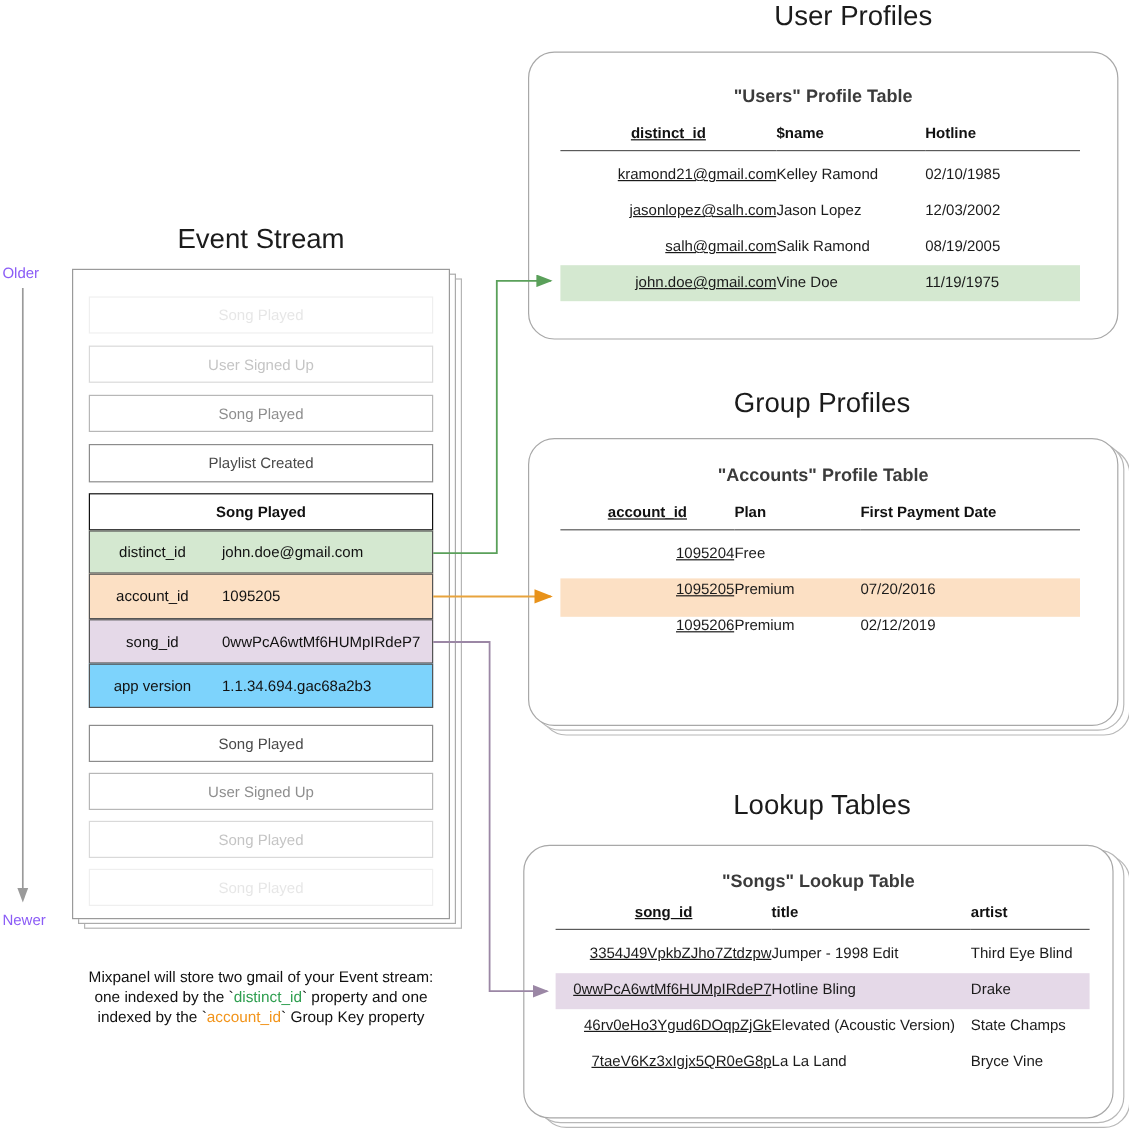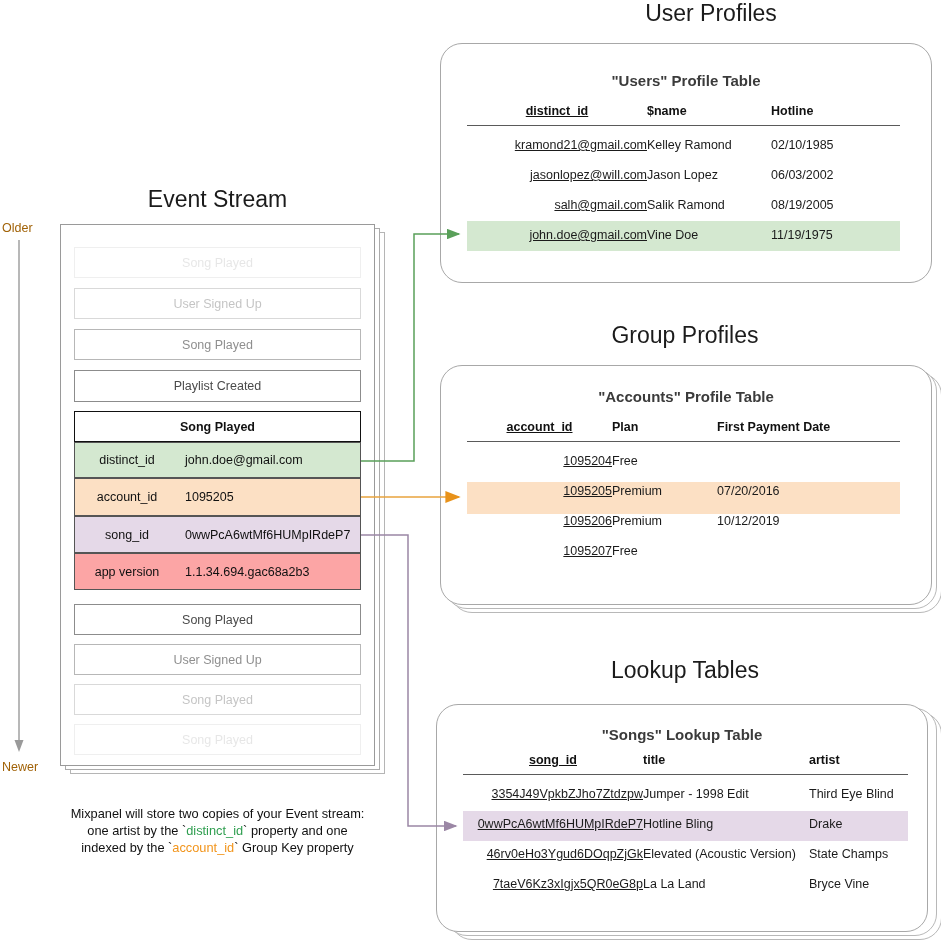--- a/index.html
+++ b/index.html
@@ -41,23 +41,23 @@
   .ev.f4{opacity:1}
 
   .ev-sel{position:absolute;box-sizing:border-box;border:1.8px solid #111;background:#fff;
           display:flex;align-items:center;justify-content:center;font-size:12.5px;font-weight:bold;color:#111;}
   .prop{position:absolute;box-sizing:border-box;border:1px solid #555;display:flex;align-items:center;font-size:12.5px;color:#111;}
   .prop .pk{width:104px;text-align:center;flex:0 0 104px;}
   .prop .pv{flex:1;padding-left:6px;}
   .pg{background:#d4e8d0;}
   .po{background:#fce0c4;}
   .pp{background:#e5d9e8;}
-  .pw{background:#fca5a5;}
-
-  .axis-lbl{position:absolute;font-size:12.5px;color:#a16207;}
+  .pw{background:#7dd3fc;}
+
+  .axis-lbl{position:absolute;font-size:12.5px;color:#8b5cf6;}
   .caption{position:absolute;text-align:center;font-size:12.8px;line-height:17px;color:#111;}
   .cap-green{color:#2e9e4f;}
   .cap-orange{color:#f2941a;}
 
   svg.overlay{position:absolute;left:0;top:0;width:941px;height:951px;pointer-events:none;}
 </style>
 </head>
 <body>
 
 <div class="section-title abs" style="left:60px;top:186px;width:315px;">Event Stream</div>
@@ -110,23 +110,23 @@
   <span>User Signed Up</span>
   </div>
 <div class="ev f2" style="left:74px;top:684px;width:287px;height:31px;">
   <span>Song Played</span>
   </div>
 <div class="ev f1" style="left:74px;top:724px;width:287px;height:31px;">
   <span>Song Played</span>
   </div>
 
 <div class="caption" style="left:40px;top:805px;width:355px;">
-  <div>Mixpanel will store two copies of your Event stream:</div>
+  <div>Mixpanel will store two gmail of your Event stream:</div>
   <div>
-    <span>one artist by the `</span><span class="cap-green">distinct_id</span><span>` property and one</span>
+    <span>one indexed by the `</span><span class="cap-green">distinct_id</span><span>` property and one</span>
   </div>
   <div>
     <span>indexed by the `</span><span class="cap-orange">account_id</span><span>` Group Key property</span>
   </div>
 </div>
 
 <div class="section-title abs" style="left:466px;top:0px;width:490px;">User Profiles</div>
 
 <div class="card" style="left:440px;top:43px;width:492px;height:240px;"></div>
 <div class="stripe" style="left:467px;top:221px;width:433px;height:30px;background:#d4e8d0;"></div>
@@ -147,23 +147,23 @@
       <th class="k"><span class="u">distinct_id</span></th>
       <th>$name</th>
       <th>Hotline</th>
     </tr>
     <tr>
       <td class="k"><span>kramond21@gmail.com</span></td>
       <td>Kelley Ramond</td>
       <td>02/10/1985</td>
     </tr>
     <tr>
-      <td class="k"><span>jasonlopez@will.com</span></td>
+      <td class="k"><span>jasonlopez@salh.com</span></td>
       <td>Jason Lopez</td>
-      <td>06/03/2002</td>
+      <td>12/03/2002</td>
     </tr>
     <tr>
       <td class="k"><span>salh@gmail.com</span></td>
       <td>Salik Ramond</td>
       <td>08/19/2005</td>
     </tr>
     <tr>
       <td class="k"><span>john.doe@gmail.com</span></td>
       <td>Vine Doe</td>
       <td>11/19/1975</td>
@@ -202,26 +202,21 @@
       <td></td>
     </tr>
     <tr>
       <td class="k"><span>1095205</span></td>
       <td>Premium</td>
       <td>07/20/2016</td>
     </tr>
     <tr>
       <td class="k"><span>1095206</span></td>
       <td>Premium</td>
-      <td>10/12/2019</td>
-    </tr>
-    <tr>
-      <td class="k"><span>1095207</span></td>
-      <td>Free</td>
-      <td></td>
+      <td>02/12/2019</td>
     </tr>
   </tbody>
     </table>
 </div>
 
 <div class="section-title abs" style="left:440px;top:657px;width:490px;">Lookup Tables</div>
 
 <div class="card-shadow" style="left:450px;top:712px;width:492px;height:228px;"></div>
 <div class="card-shadow" style="left:445px;top:708px;width:492px;height:228px;"></div>
 <div class="card" style="left:436px;top:704px;width:492px;height:228px;"></div>

